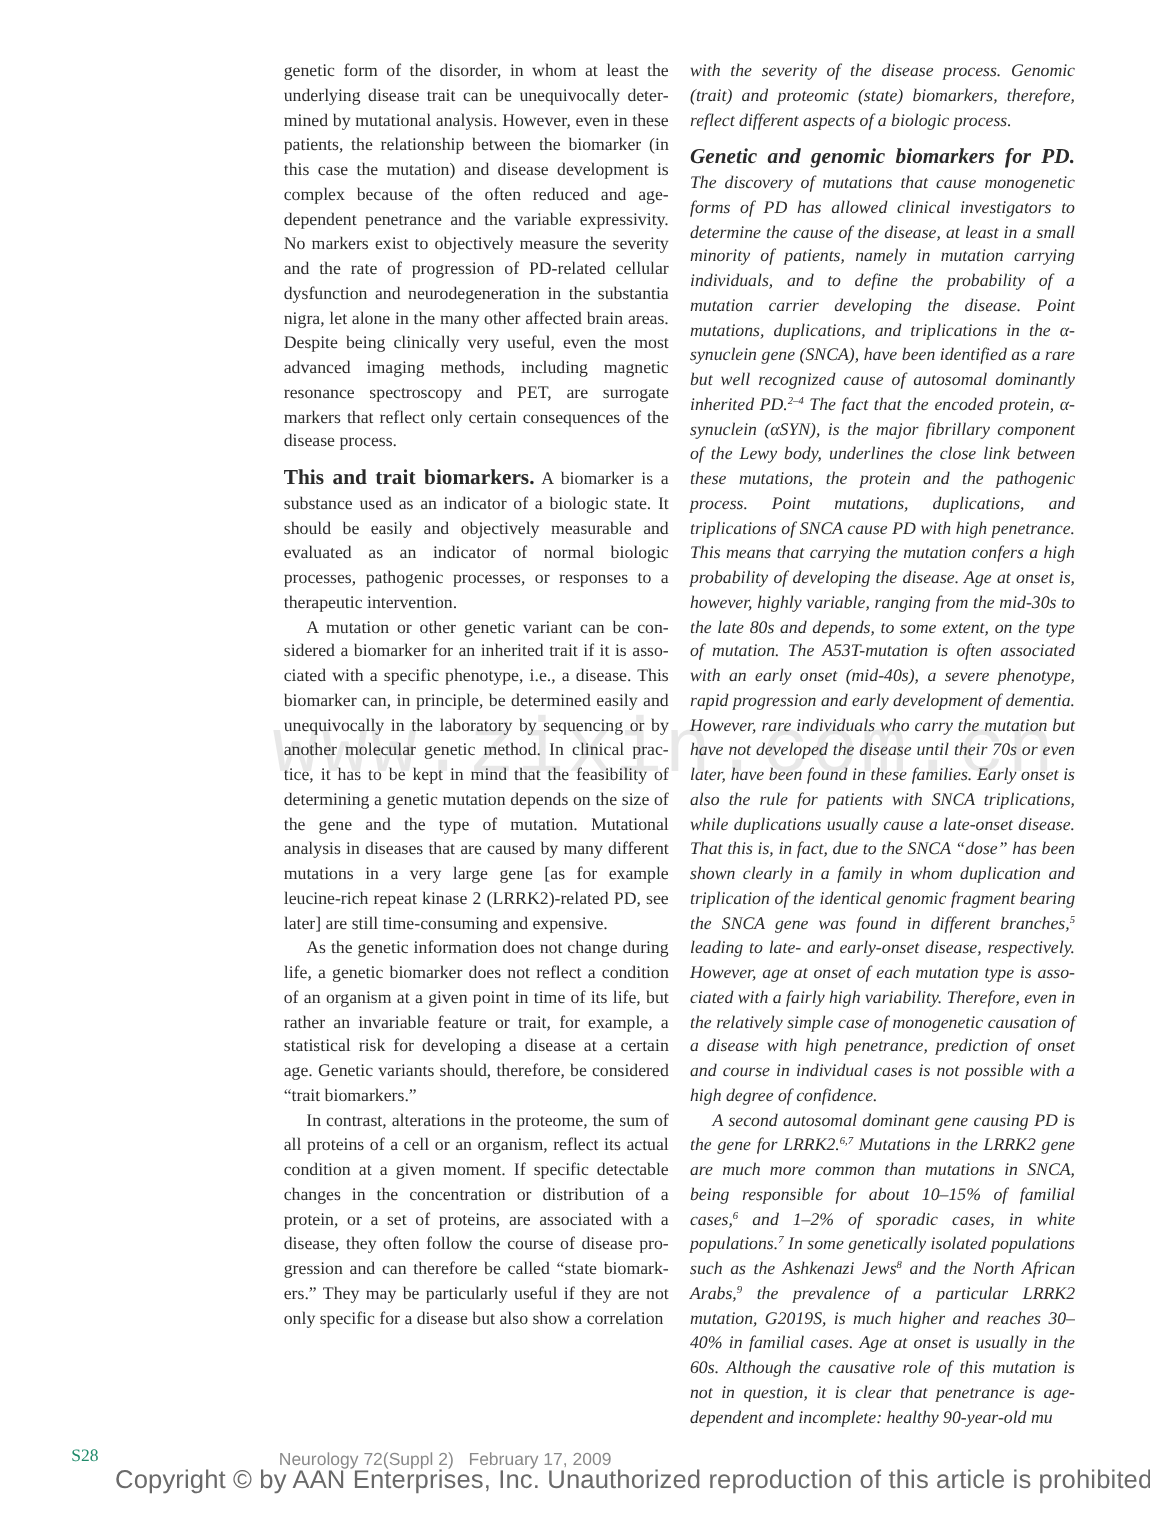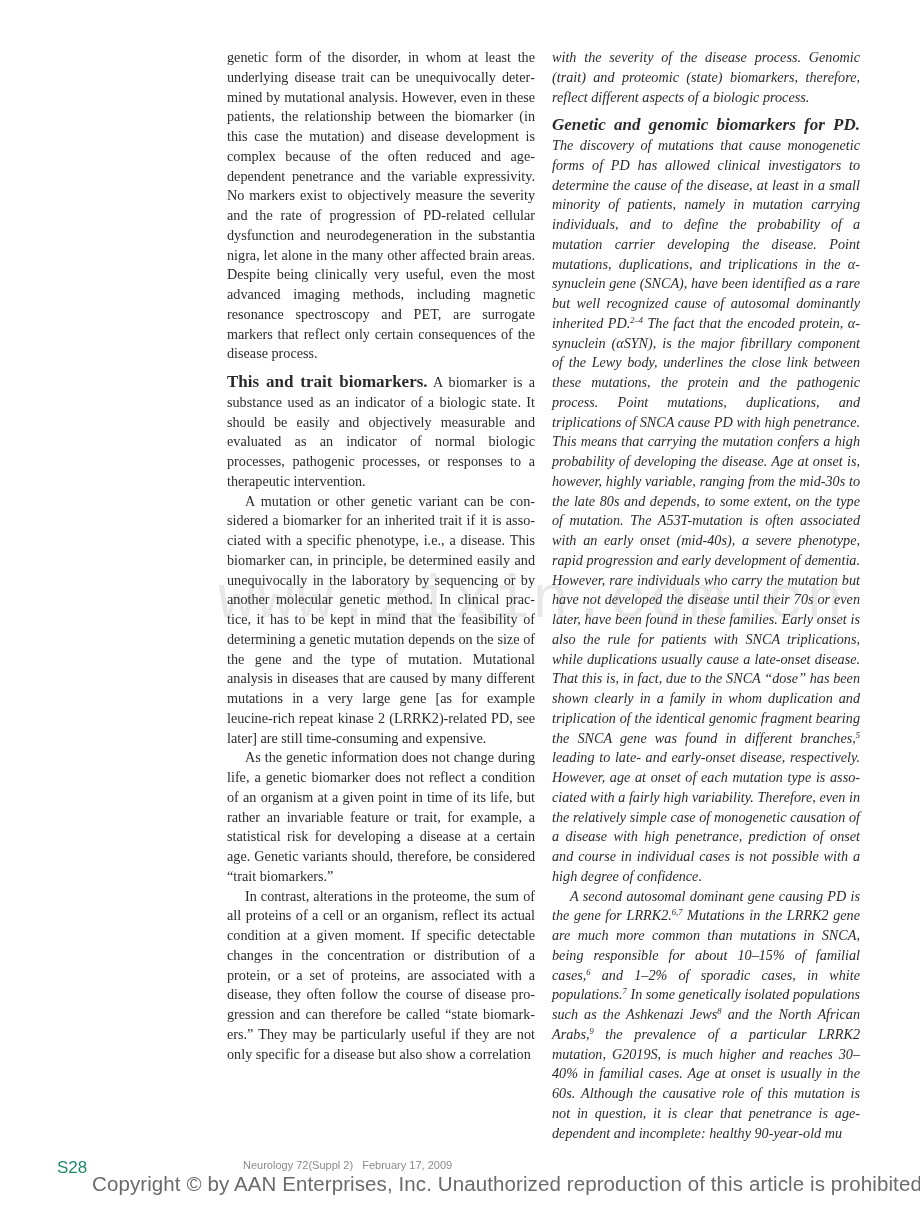--- a/index.html
+++ b/index.html
@@ -19,27 +19,27 @@
   .col .head { font-weight: bold; font-size: 17px; }
   sup { font-size: 8.5px; line-height: 0; vertical-align: 5px; }
   .watermark {
     position: absolute; left: 218px; top: 570px;
     font-family: Liberation Mono, monospace;
     font-size: 62px; letter-spacing: 2px; color: rgba(0,0,0,0.09);
     white-space: nowrap; pointer-events: none; line-height: 62px;
   }
   .folio {
     position: absolute; left: 57px; top: 1158px;
-    font-family: Liberation Sans, sans-serif;
-    font-size: 17px; color: #1f8a6a; text-align: center;
+    font-family: Liberation Serif, serif;
+    font-size: 14px; color: #1f8a6a; text-align: center;
   }
   .journal {
-    position: absolute; left: 243px; top: 1159px;
+    position: absolute; left: 223px; top: 1159px;
     font-family: "Liberation Sans", "DejaVu Sans", sans-serif;
-    font-size: 11px; color: #8a8a8a; white-space: pre;
+    font-size: 14px; color: #8a8a8a; white-space: pre;
   }
   .copyright {
     position: absolute; left: 92px; top: 1172px;
     font-family: "Liberation Sans", "DejaVu Sans", sans-serif;
     font-size: 20.5px; color: #6a6a6a; white-space: nowrap; letter-spacing: 0.1px;
   }
 </style>
 </head>
 <body>
 

